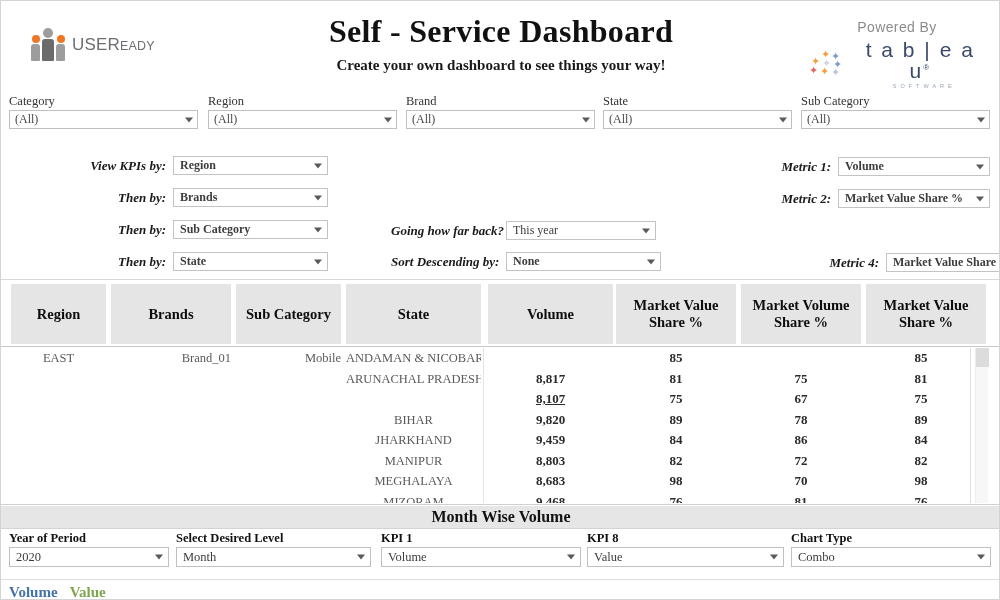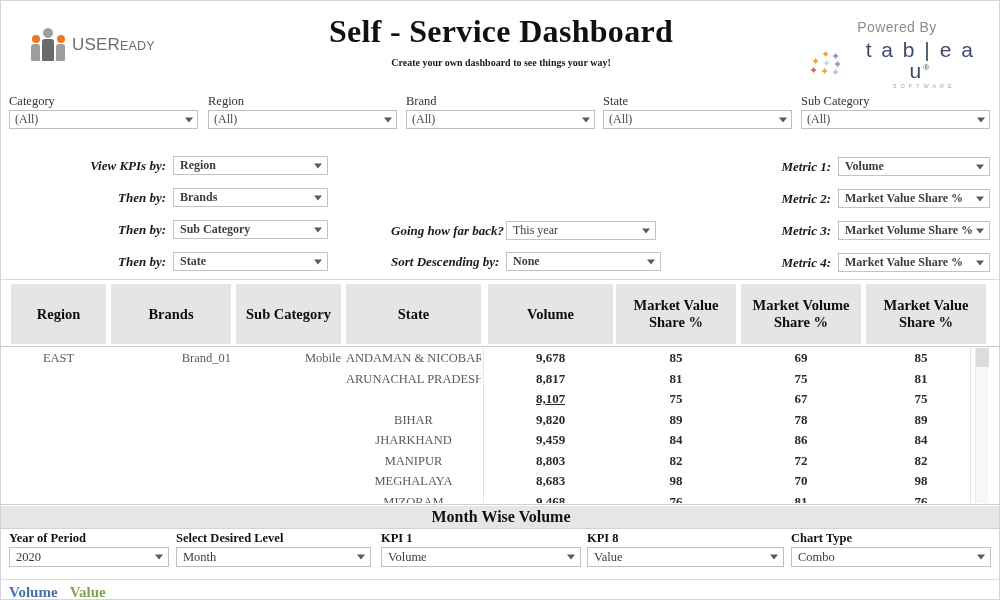--- a/index.html
+++ b/index.html
@@ -47,21 +47,21 @@
     position: absolute; left: 230px; top: 12px; width: 540px;
     text-align: center;
   }
   .main-title {
     font-family: "Liberation Serif", serif;
     font-weight: bold; font-size: 32px; color: #111111;
     letter-spacing: .3px; line-height: 1.18; margin: 0;
   }
   .sub-title {
     font-family: "Liberation Serif", serif;
-    font-weight: bold; font-size: 10px; color: #1a1a1a;
+    font-weight: bold; font-size: 15px; color: #1a1a1a;
     margin: 6px 0 0 0;
   }
 
   .logo-right {
     position: absolute; right: 14px; top: 18px;
     width: 180px; text-align: center;
   }
   .powered {
     font-family: "Liberation Sans", sans-serif;
     font-size: 14px; color: #8c8c8c; letter-spacing: .4px;
@@ -319,26 +319,22 @@
     </div>
 
     <div class="ctl-row" style="left:775px; top:6px;">
       <div class="ctl-lab" style="width:62px;">Metric 1:</div>
       <div class="ctl-sel" style="width:152px;"><span>Volume</span><span class="arw"></span></div>
     </div>
     <div class="ctl-row" style="left:775px; top:38px;">
       <div class="ctl-lab" style="width:62px;">Metric 2:</div>
       <div class="ctl-sel" style="width:152px;"><span>Market Value Share %</span><span class="arw"></span></div>
     </div>
-    <div class="ctl-row" style="left:775px; top:70px;">
-      <div class="ctl-lab" style="width:62px;">Metric 3:</div>
-      <div class="ctl-sel" style="width:152px;"><span>Market Volume Share %</span><span class="arw"></span></div>
-    </div>
     <div class="ctl-row" style="left:775px; top:102px;">
-      <div class="ctl-lab" style="width:62px;">Metric 4:</div>
+      <div class="ctl-lab" style="width:62px;margin-left:48px;">Metric 4:</div>
       <div class="ctl-sel" style="width:152px;"><span>Market Value Share %</span><span class="arw"></span></div>
     </div>
   </div>
 
   <div class="table-wrap">
     <div class="thead">
       <div class="th" style="left:10px;  width:95px;">Region</div>
       <div class="th" style="left:110px; width:120px;">Brands</div>
       <div class="th" style="left:235px; width:105px;">Sub Category</div>
       <div class="th" style="left:345px; width:135px;">State</div>
@@ -357,23 +353,21 @@
         </div>
     </div>
     <div class="hdr-rule"></div>
 
     <div class="tbody" id="tbody">
         <div class="trow">
           <div class="cell " style="left: 10px; width: 95px;">EAST</div>
           <div class="cell " style="left: 110px; width: 120px; text-align: right;">Brand_01</div>
           <div class="cell " style="left: 235px; width: 105px; text-align: right;">Mobile</div>
           <div class="cell " style="left: 345px; width: 135px;">ANDAMAN &amp; NICOBAR ..</div>
-          <div class="cell num" style="left: 487px; width: 125px;">9,678</div>
           <div class="cell num" style="left: 615px; width: 120px;">85</div>
-          <div class="cell num" style="left: 740px; width: 120px;">69</div>
           <div class="cell num" style="left: 865px; width: 110px;">85</div>
         </div>
         <div class="trow">
           <div class="cell " style="left: 10px; width: 95px;"></div>
           <div class="cell " style="left: 110px; width: 120px;"></div>
           <div class="cell " style="left: 235px; width: 105px;"></div>
           <div class="cell " style="left: 345px; width: 135px;">ARUNACHAL PRADESH</div>
           <div class="cell num" style="left: 487px; width: 125px;">8,817</div>
           <div class="cell num" style="left: 615px; width: 120px;">81</div>
           <div class="cell num" style="left: 740px; width: 120px;">75</div>

